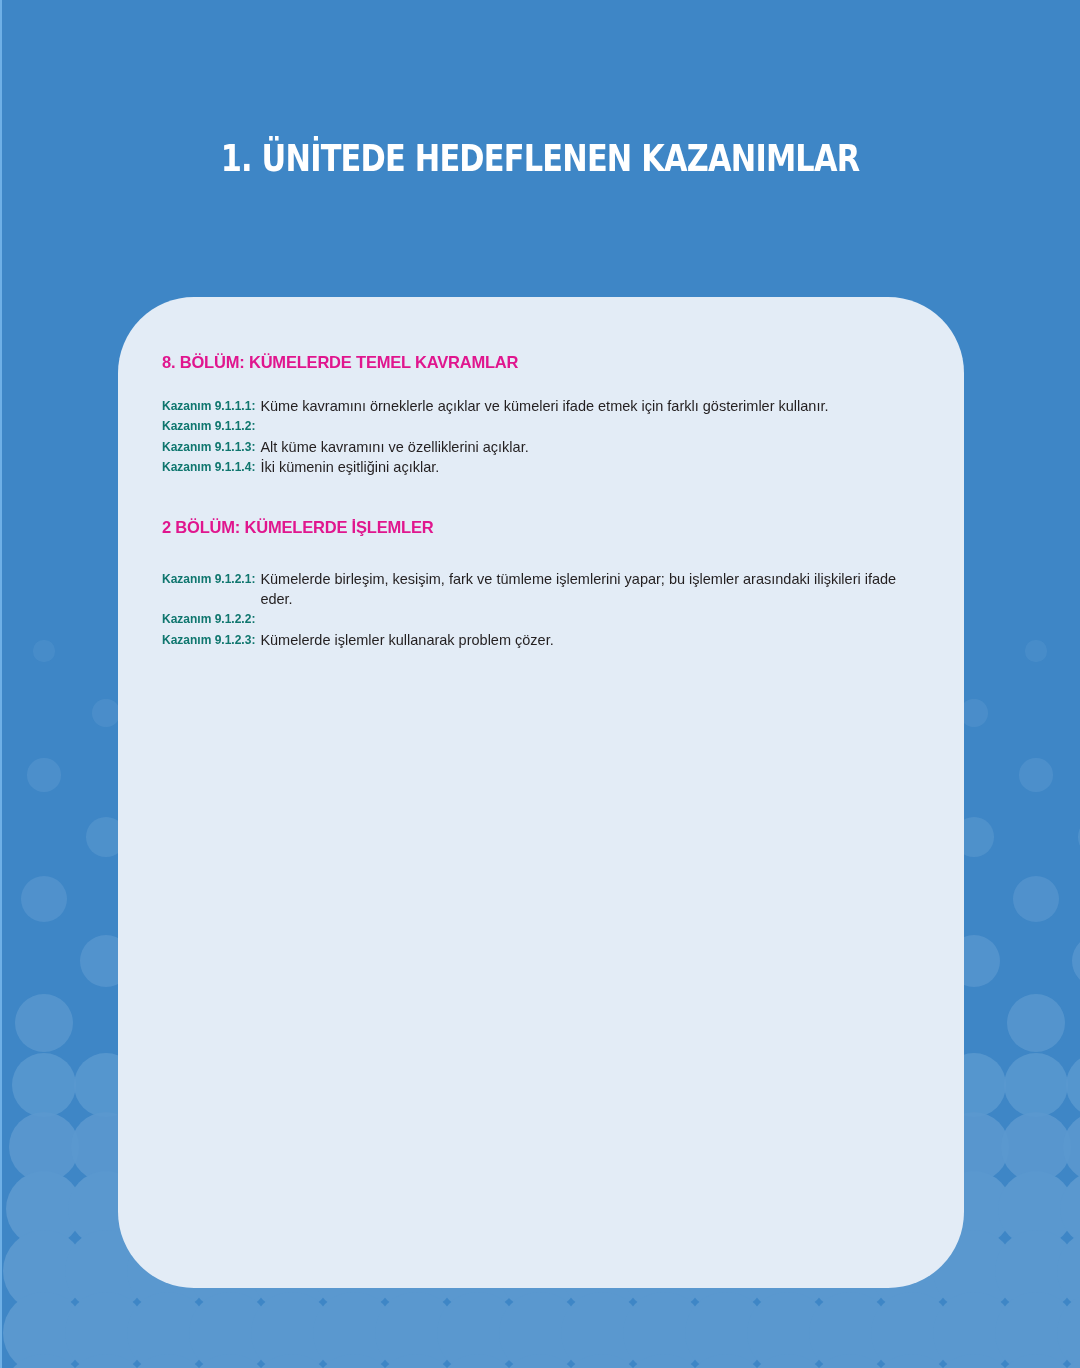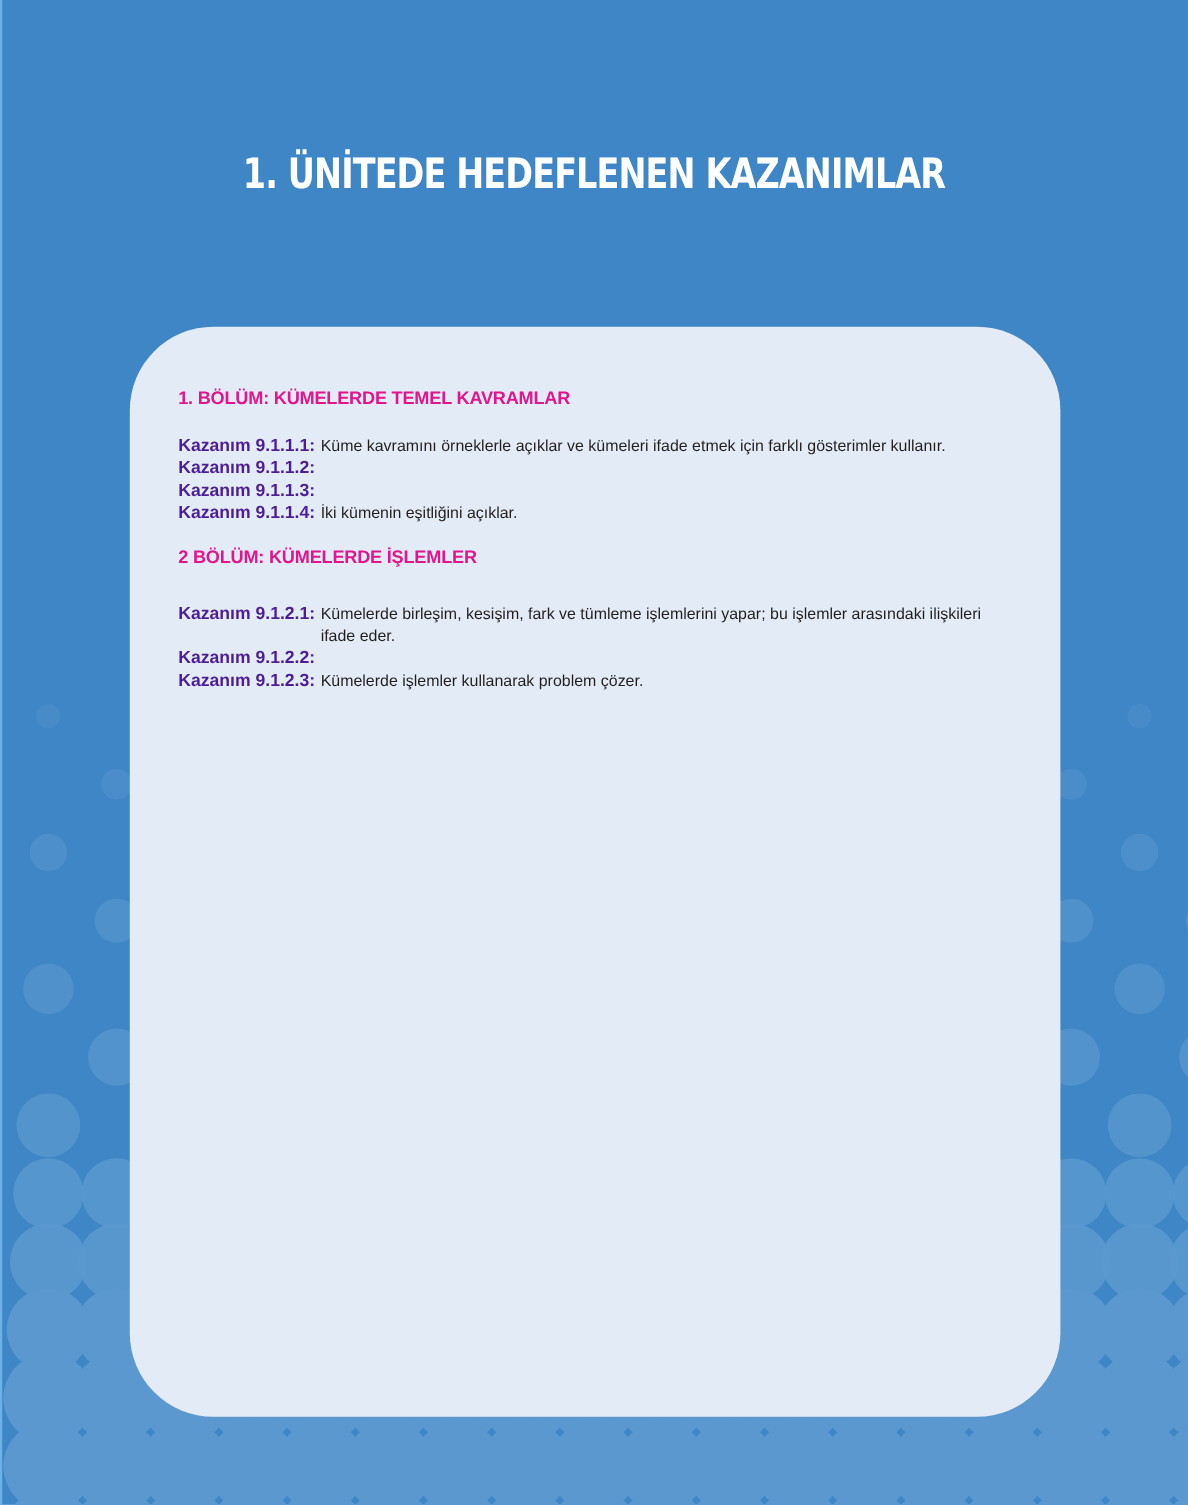--- a/index.html
+++ b/index.html
@@ -73,30 +73,30 @@
   .list-2 { margin-top: 32px; }
   .item {
     display: flex;
     align-items: flex-start;
     font-size: 14.5px;
     line-height: 20.4px;
     color: #231f20;
   }
   .item-code {
     font-weight: bold;
-    font-size: 16px;
+    font-size: 12px;
     white-space: nowrap;
     margin-right: 5px;
-    color: #4c1d95;
+    color: #0f766e;
   }
   .item-text {
     flex: 1;
     padding-right: 8px;
   }
-  .section-2-heading { margin-top: 20px; }
+  .section-2-heading { margin-top: 40px; }
 </style>
 </head>
 <body>
 
 <div class="left-edge"></div>
 <div class="bubbles" id="bubbles">
     <div class="bubble" style="width: 21.1px; height: 21.1px; left: 33.45px; top: 640.45px; opacity: 0.362571;"></div>
     <div class="bubble" style="width: 21.1px; height: 21.1px; left: 157.45px; top: 640.45px; opacity: 0.362571;"></div>
     <div class="bubble" style="width: 21.1px; height: 21.1px; left: 281.45px; top: 640.45px; opacity: 0.362571;"></div>
     <div class="bubble" style="width: 21.1px; height: 21.1px; left: 405.45px; top: 640.45px; opacity: 0.362571;"></div>
@@ -264,31 +264,32 @@
     <div class="bubble" style="width: 82px; height: 82px; left: 809px; top: 1354px; opacity: 1;"></div>
     <div class="bubble" style="width: 82px; height: 82px; left: 871px; top: 1354px; opacity: 1;"></div>
     <div class="bubble" style="width: 82px; height: 82px; left: 933px; top: 1354px; opacity: 1;"></div>
     <div class="bubble" style="width: 82px; height: 82px; left: 995px; top: 1354px; opacity: 1;"></div>
     <div class="bubble" style="width: 82px; height: 82px; left: 1057px; top: 1354px; opacity: 1;"></div>
   </div>
 
 <h1 class="page-title">1. ÜNİTEDE HEDEFLENEN KAZANIMLAR</h1>
 
 <div class="card">
-  <h2 class="section-heading section-1-heading">1. BÖLÜM: KÜMELERDE TEMEL KAVRAMLAR</h2>
+  <h2 class="section-heading section-1-heading">8. BÖLÜM: KÜMELERDE TEMEL KAVRAMLAR</h2>
   <ul class="list">
     <li class="item">
       <span class="item-code">Kazanım 9.1.1.1:</span>
       <span class="item-text">Küme kavramını örneklerle açıklar ve kümeleri ifade etmek için farklı gösterimler  kullanır.</span>
     </li>
     <li class="item">
       <span class="item-code">Kazanım 9.1.1.2:</span>
     </li>
     <li class="item">
       <span class="item-code">Kazanım 9.1.1.3:</span>
+      <span class="item-text">Alt küme kavramını ve özelliklerini açıklar.</span>
     </li>
     <li class="item">
       <span class="item-code">Kazanım 9.1.1.4:</span>
       <span class="item-text">İki kümenin eşitliğini açıklar.</span>
     </li>
   </ul>
 
   <h2 class="section-heading section-2-heading">2 BÖLÜM: KÜMELERDE İŞLEMLER</h2>
   <ul class="list list-2">
     <li class="item">

